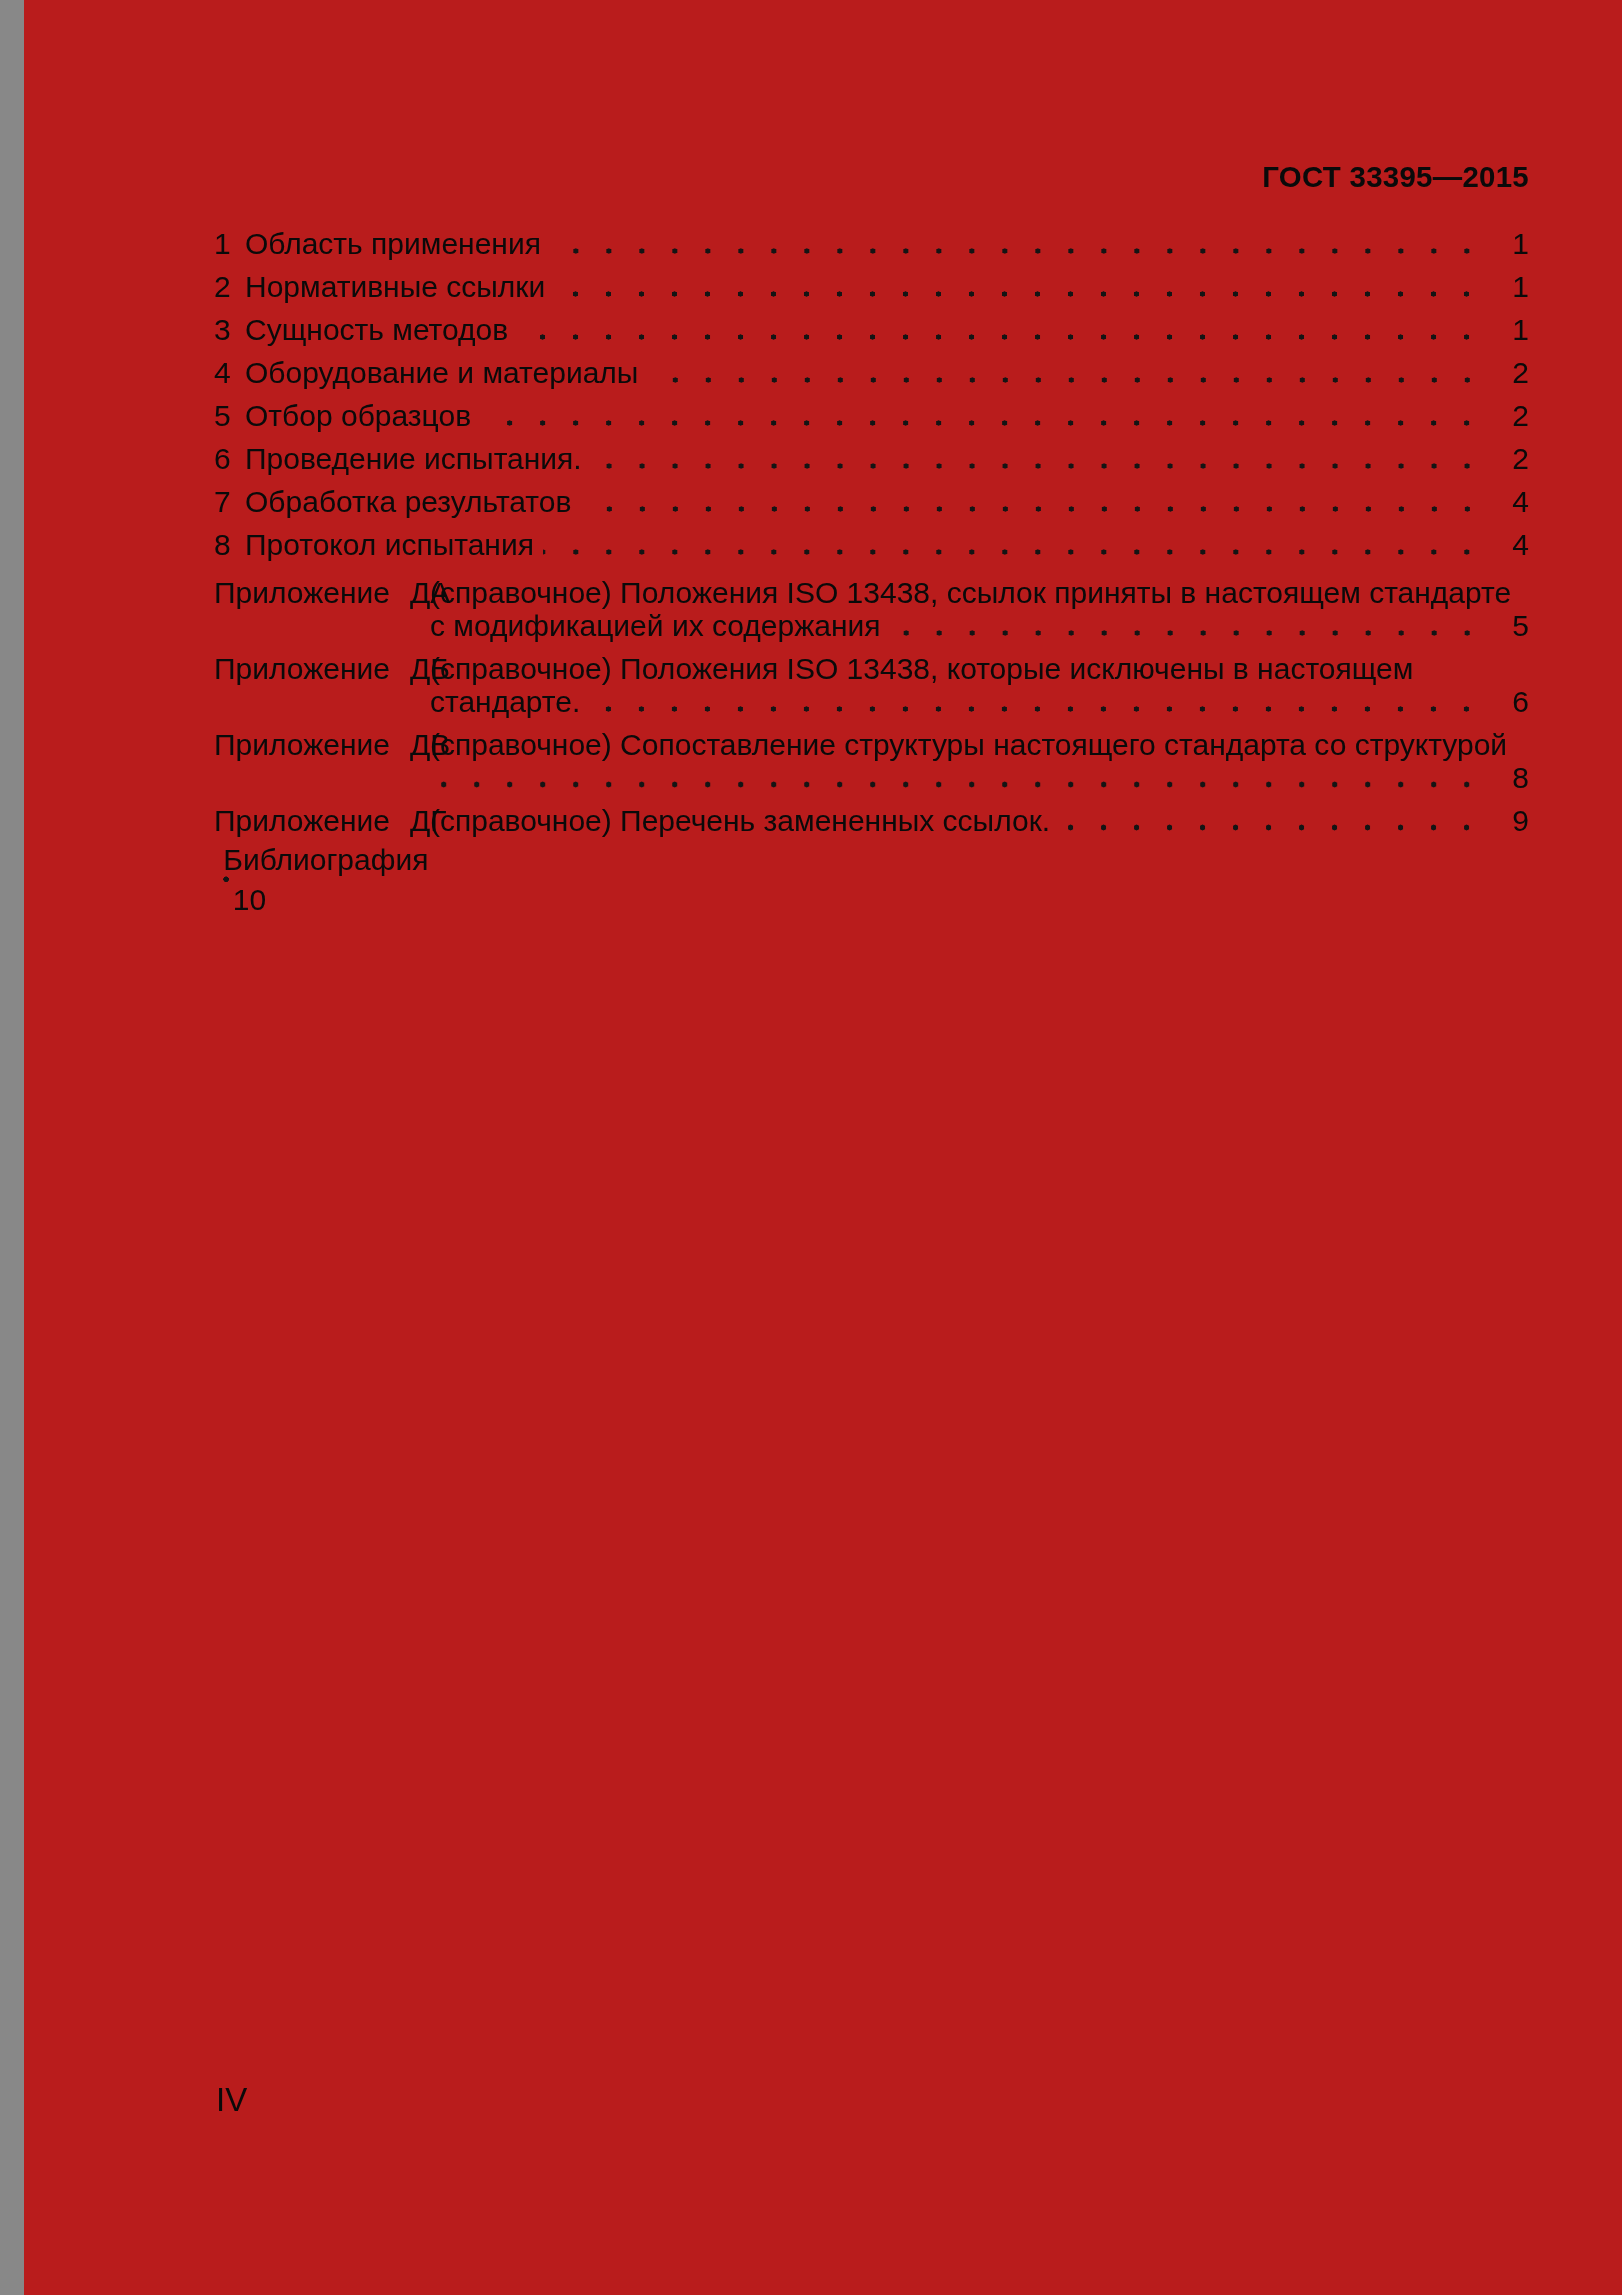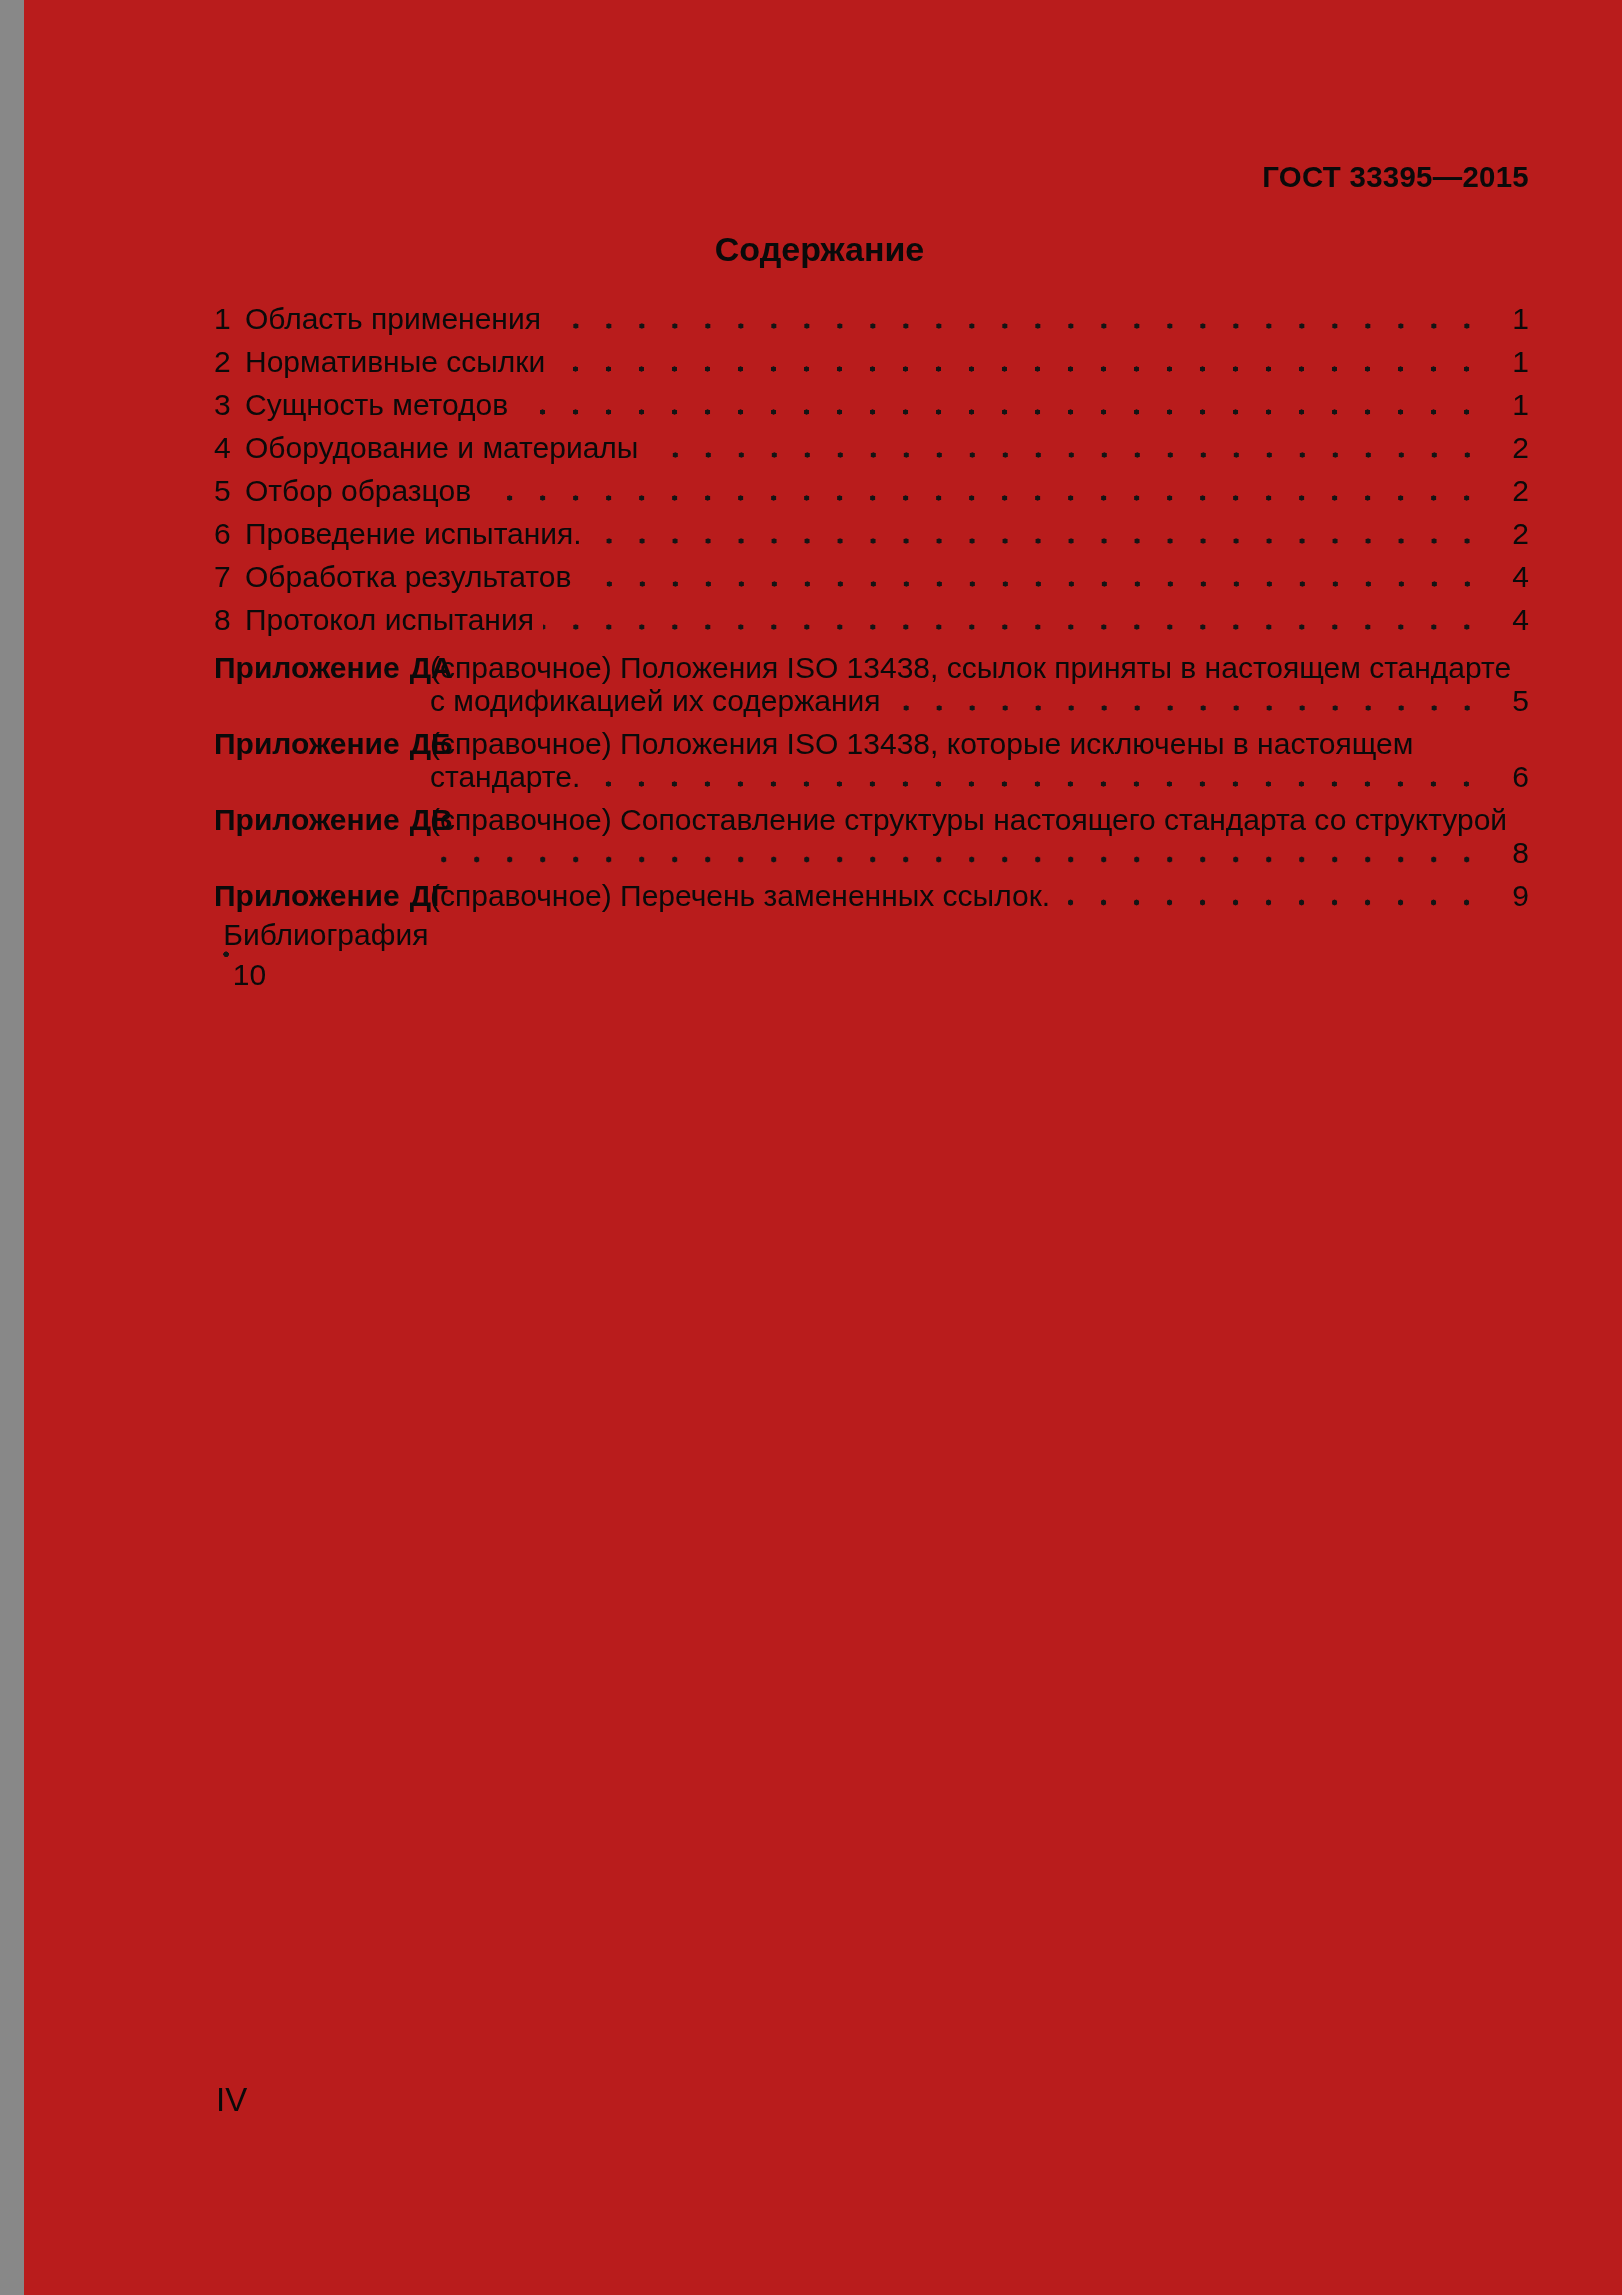--- a/index.html
+++ b/index.html
@@ -22,37 +22,36 @@
   .lbl { white-space:nowrap; }
   .leader {
     flex:1 1 auto; min-width:19.6px; height:6.5px; align-self:baseline;
     margin:0 2.6px 0 9.2px;
     background-image:radial-gradient(circle, #141414 2.6px, transparent 3px);
     background-size:33px 6.5px; background-repeat:repeat-x;
     background-position:right center;
   }
   .pgnum { flex:none; min-width:43px; text-align:right; white-space:nowrap; }
   .appendix-row { display:flex; margin-top:9.8px; line-height:33px; font-size:30px; }
-  .app-col1 { width:216px; flex:none; display:flex; gap:10px; align-items:baseline;font-weight:bold; }
+  .app-col1 { width:216px; flex:none; display:flex; gap:20px; align-items:baseline; }
   .app-col1 span { white-space:nowrap; }
   .app-col2 { flex:1 1 auto; min-width:0; }
   .app-line { white-space:nowrap; }
   .app-lastline { display:flex; align-items:baseline; white-space:nowrap;justify-content:flex-end; }
   .biblio-row { display:flex; align-items:baseline; line-height:33px; font-size:30px; margin-top:6.5px;flex-direction:column; }
   .folio { position:absolute; left:192px; top:2083px; font-size:33px; line-height:1; }
 </style>
 </head>
 <body>
 
 <div class="page">
   <div class="content">
 
     <div class="doc-number">ГОСТ 33395—2015</div>
 
-    <div class="page-title">Содержание</div>
 
     <div class="toc">
 
       <div class="toc-row">
         <span class="num">1</span>
         <span class="lbl">Область применения</span>
         <span class="leader"></span>
         <span class="pgnum">1</span>
       </div>
       <div class="toc-row">

